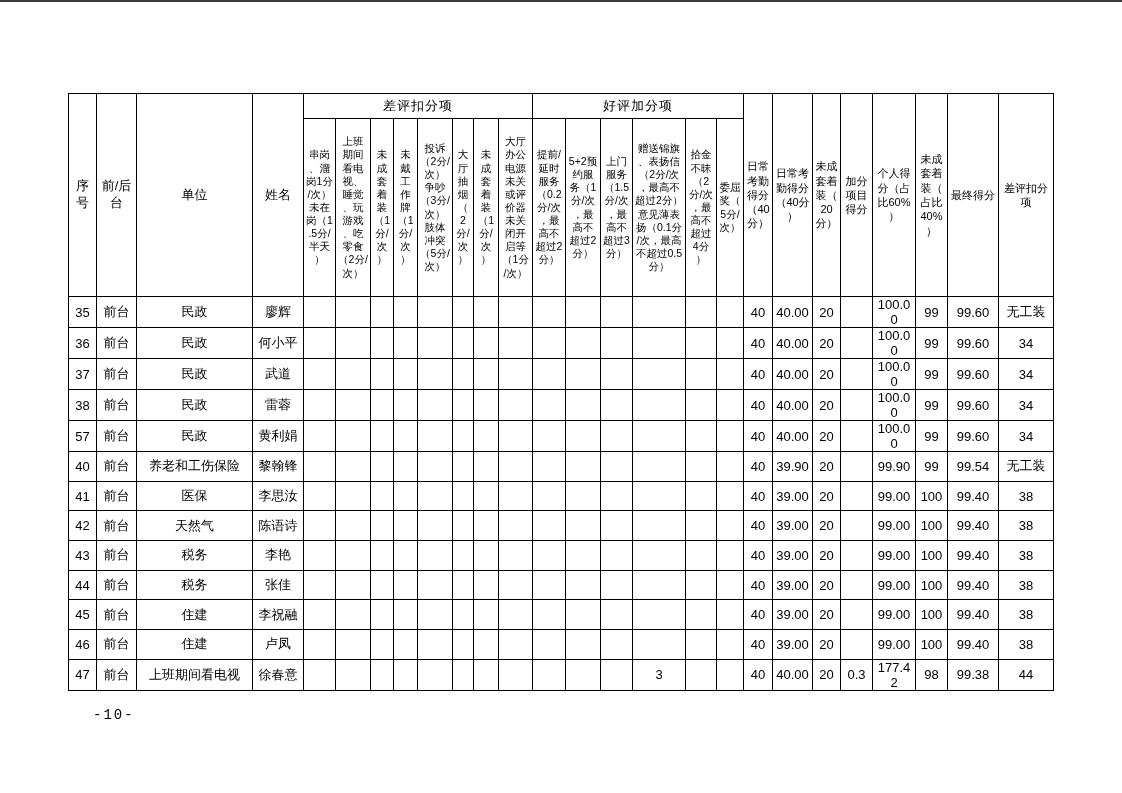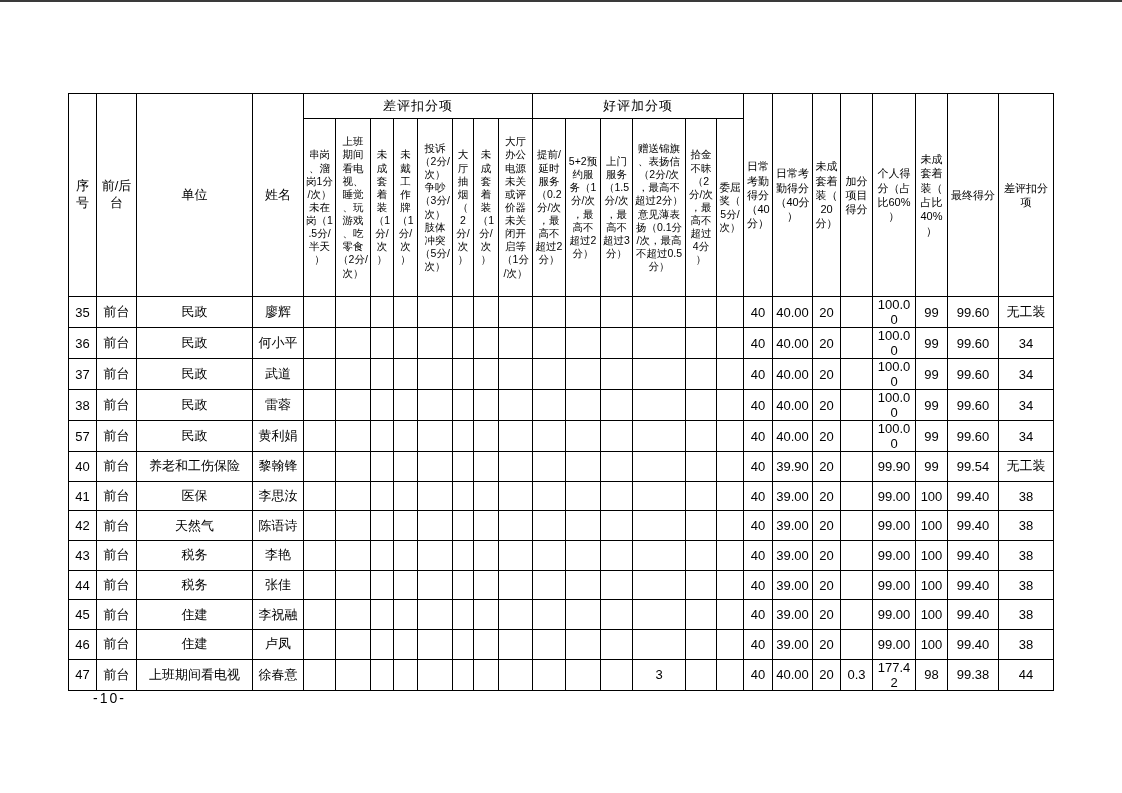--- a/index.html
+++ b/index.html
@@ -23,22 +23,22 @@
     box-sizing:border-box;
   }
   tr.group-row{height:25px;}
   tr.sub-row{height:178px;}
   th.fixed{font-size:13px;line-height:1.3;padding:0 5px;}
   th.group{font-size:13px;letter-spacing:1px;}
   th.sub{font-size:10.5px;line-height:1.25;padding:1px;}
   th.score{font-size:11px;line-height:1.3;padding:1px;}
   tbody td{height:29.7px;font-size:13px;}
   .page-number{
-    position:absolute;left:93px;top:690px;
-    font-size:14px;letter-spacing:2px;
+    position:absolute;left:93px;top:707px;
+    font-size:14px;letter-spacing:2px;font-family:Liberation Mono, monospace;
   }
 </style>
 </head>
 <body>
 
 <div class="top-line"></div>
 
 <div class="table-wrap">
   <table class="eval">
     <colgroup>

